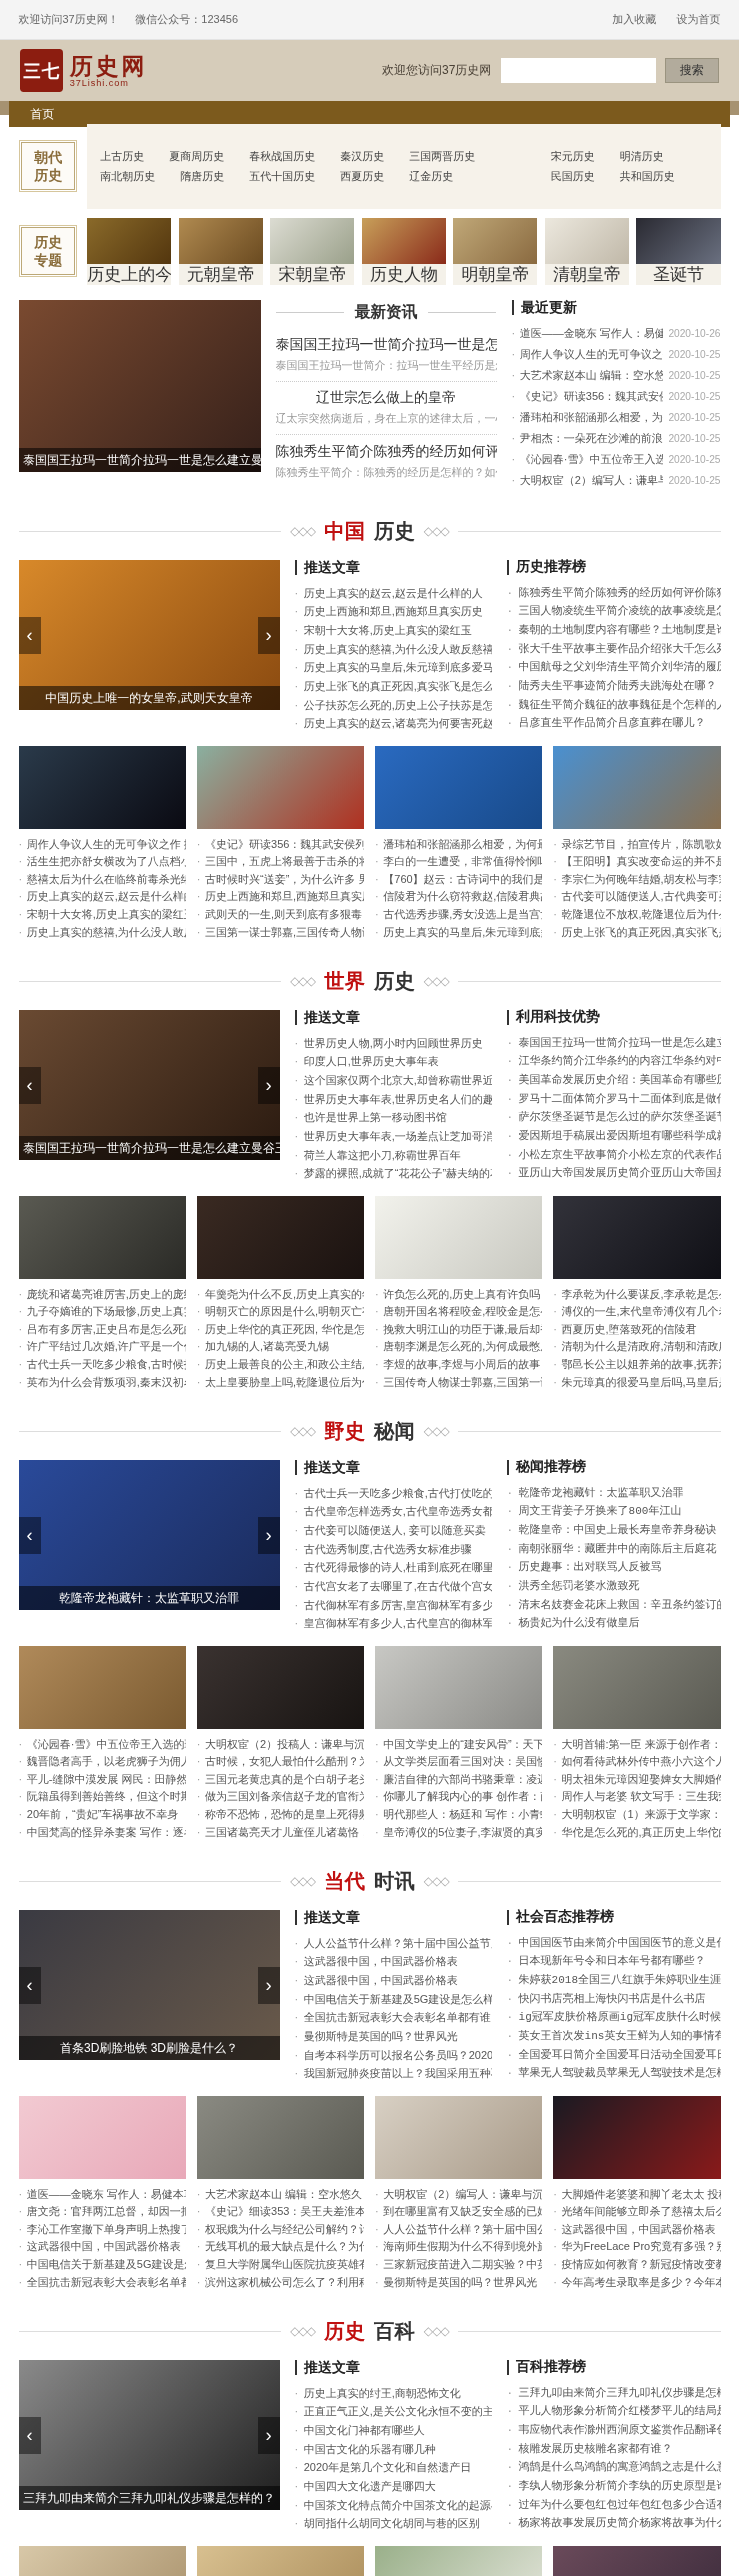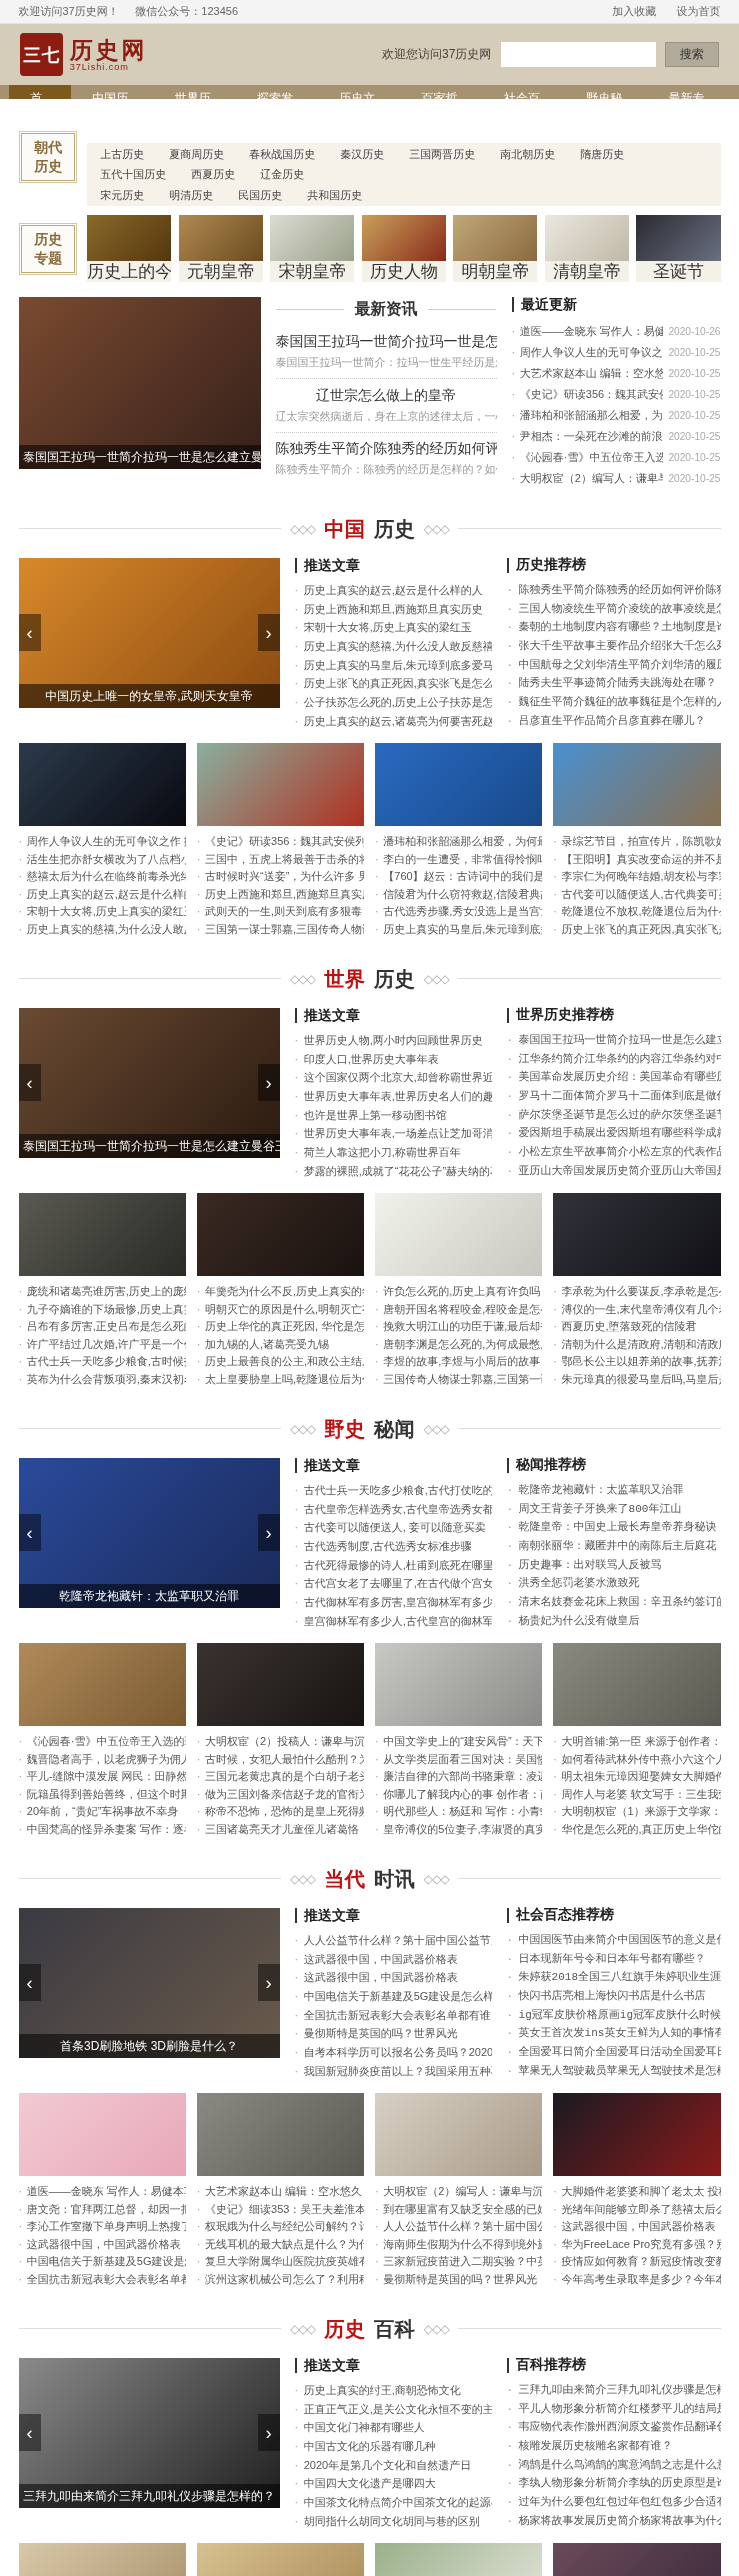--- a/index.html
+++ b/index.html
@@ -3,46 +3,46 @@
 <meta charset="utf-8">
 <style>
   * { box-sizing: border-box; margin: 0; padding: 0; }
   html { background: #e8e4db; }
   body { width: 739px; margin: 0 auto; font-family: "Liberation Sans", sans-serif; background: #efece5; }
   a { text-decoration: none; cursor: pointer; }
   ul { list-style: none; }
   .page { width: 739px; background: #fff; }
 
   
-  .topbar { height: 24px; background: #f4f4f4; border-bottom: 0.9px solid #e3e3e3; display: flex; align-items: center; padding: 0 18.5px; font-size: 11px; color: #666; }
+  .topbar { height: 40px; background: #f4f4f4; border-bottom: 0.9px solid #e3e3e3; display: flex; align-items: center; padding: 0 18.5px; font-size: 11px; color: #666; }
   .topbar .tb-left { display: flex; gap: 16.6px; }
   .topbar .tb-right { margin-left: auto; display: flex; gap: 20.3px; }
   .topbar a { color: #666; }
 
   
   .header { height: 61px; background: #d6ccba; display: flex; align-items: center; padding: 0 20.3px; }
   .logo { display: flex; align-items: center; gap: 6.5px; }
   .logo-ic { width: 43px; height: 43px; background: #8c1d10; color: #fff; border-radius: 3.7px; display: flex; align-items: center; justify-content: center; font-size: 17.6px; font-weight: bold; letter-spacing: 0.9px; }
   .logo-t1 { font-size: 23px; font-weight: bold; color: #8c1d10; letter-spacing: 2.8px; line-height: 24px; }
   .logo-t2 { font-size: 9.2px; color: #8c1d10; letter-spacing: 0.9px; }
   .search { margin-left: auto; display: flex; align-items: center; gap: 9.2px; }
   .search-label { font-size: 12px; color: #4a4136; margin-left: 24px; }
   .search input { width: 155px; height: 25px; border: 0; background: #fff; padding: 0 7.4px; font-size: 11px; outline: none; }
   .search button { height: 25px; padding: 0 14px; background: #b2ab9c; border: 0.9px solid #9a937f; color: #333; font-size: 12px; cursor: pointer; }
 
   
-  .nav { height: 14px; background: #a69271; display: flex; padding: 0 9.2px; }
+  .nav { height: 14px; background: #a69271; display: flex; padding: 0 9.2px; flex-direction: column; }
   .nav-item { color: #fff; font-size: 12px; line-height: 26px; padding: 0 21px; }
   .nav-item.active { background: #7c5a1d; }
 
   
   .box-row { display: flex; gap: 9.2px; margin: 9.2px 18.5px 0; align-items: flex-end; }
   .tag-box { width: 54px; border: 0.9px solid #bca877; outline: 0.9px solid #d6c69c; outline-offset: 1.8px; background: #fdfbf7; color: #8a6d3b; display: flex; align-items: center; justify-content: center; text-align: center; font-size: 14px; font-weight: bold; align-self: center; min-height: 48px; margin: 2.8px; }
   .tag-box span { width: 2em; line-height: 1.35; display: inline-block; }
-  .sub-links { flex: 1; background: #f6f2ea; padding: 1px 13px; display: flex; flex-direction: column; justify-content: center; margin-top: 35px; }
+  .sub-links { flex: 1; background: #f6f2ea; padding: 22px 13px; display: flex; flex-direction: row; justify-content: center; }
   .sub-row { display: flex; flex-wrap: wrap; column-gap: 25px; }
   .sub-link { font-size: 11px; color: #444; line-height: 20.3px; white-space: nowrap; }
 
   
   .sp-strip { flex: 1; display: flex; gap: 7.4px; }
   .sp-card { flex: 1; min-width: 0; background: #f4f1e9; cursor: pointer; }
   .sp-img { height: 46px; }
   .sp-cap { font-size: 17px; color: #333; text-align: center; line-height: 21px; white-space: nowrap; overflow: hidden; }
 
   
@@ -365,21 +365,21 @@
               <li><a>印度人口,世界历史大事年表</a></li>
               <li><a>这个国家仅两个北京大,却曾称霸世界近一个世纪</a></li>
               <li><a>世界历史大事年表,世界历史名人们的趣闻</a></li>
               <li><a>也许是世界上第一移动图书馆</a></li>
               <li><a>世界历史大事年表,一场差点让芝加哥消失的大火</a></li>
               <li><a>荷兰人靠这把小刀,称霸世界百年</a></li>
               <li><a>梦露的裸照,成就了“花花公子”赫夫纳的花花世界</a></li>
             </ul>
       </div>
       <div class="rank-col">
-        <div class="col-head">世界历史推荐榜</div>
+        <div class="col-head">利用科技优势</div>
         <ul class="plist">
               <li><a>泰国国王拉玛一世简介拉玛一世是怎么建立曼谷王朝</a></li>
               <li><a>江华条约简介江华条约的内容江华条约对中国有什么</a></li>
               <li><a>美国革命发展历史介绍：美国革命有哪些历史影响？</a></li>
               <li><a>罗马十二面体简介罗马十二面体到底是做什么的？</a></li>
               <li><a>萨尔茨堡圣诞节是怎么过的萨尔茨堡圣诞节有哪些活</a></li>
               <li><a>爱因斯坦手稿展出爱因斯坦有哪些科学成就</a></li>
               <li><a>小松左京生平故事简介小松左京的代表作品有哪些？</a></li>
               <li><a>亚历山大帝国发展历史简介亚历山大帝国是怎么灭亡</a></li>
             </ul>

